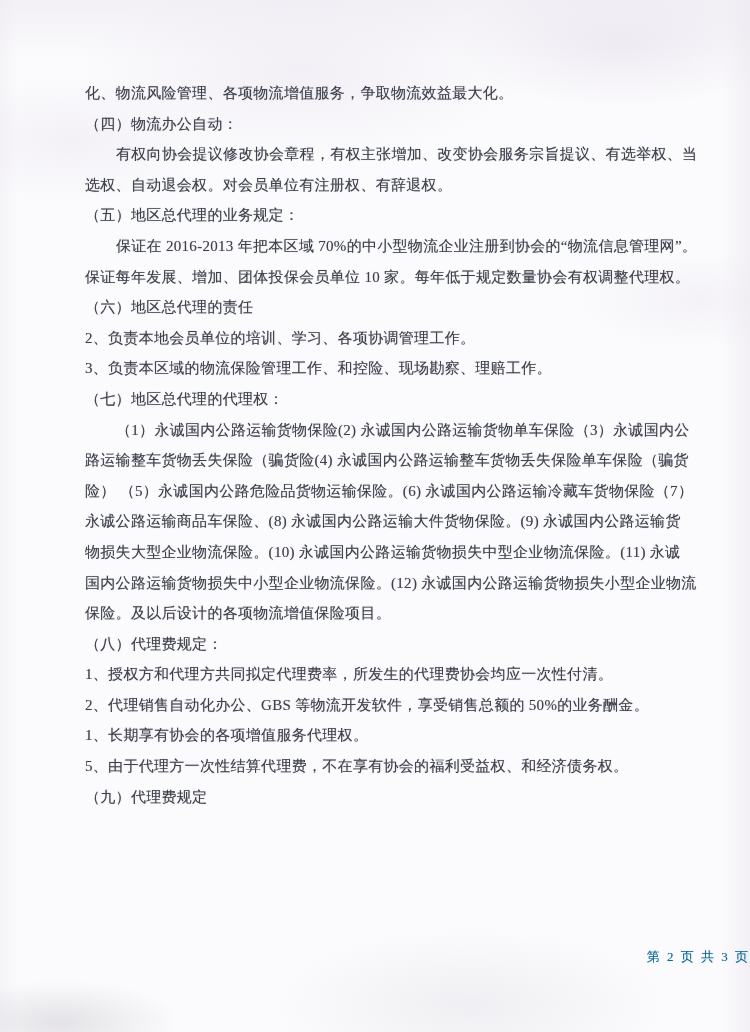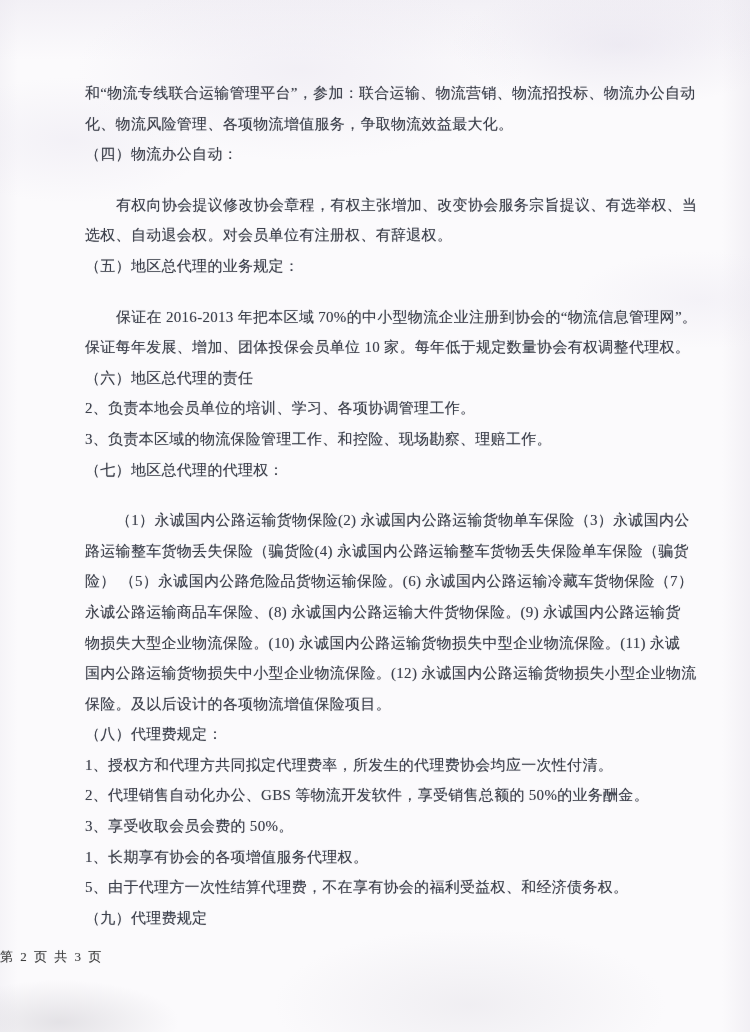--- a/index.html
+++ b/index.html
@@ -35,42 +35,41 @@
     color: #3d414c;
     font-size: 15px;
     letter-spacing: 0.3px;
     text-shadow: 0 0 1px rgba(61,65,76,.42);
   }
   .doc-line {
     height: 30.6px;
     line-height: 30.6px;
     white-space: nowrap;
   }
-  .doc-line.indent { padding-left: 31px; margin-top: 20px; }
+  .doc-line.indent { padding-left: 31px; }
   .page-footer {
     position: absolute;
     top: 946px;
     left: 0;
     width: 750px;
     height: 22px;
     line-height: 22px;
-    text-align: left;
-    color: #404040;
+    text-align: right;
+    color: #0369a1;
     font-size: 13px;
     letter-spacing: 2px;
     text-shadow: 0 0 1px rgba(70,74,84,.35);
   }
 </style>
 </head>
 <body>
 
 <div class="paper-texture"></div>
 
 <div class="doc-body">
-    <div class="doc-line">和“物流专线联合运输管理平台”，参加：联合运输、物流营销、物流招投标、物流办公自动</div>
     <div class="doc-line">化、物流风险管理、各项物流增值服务，争取物流效益最大化。</div>
     <div class="doc-line">（四）物流办公自动：</div>
     <div class="doc-line indent">有权向协会提议修改协会章程，有权主张增加、改变协会服务宗旨提议、有选举权、当</div>
     <div class="doc-line">选权、自动退会权。对会员单位有注册权、有辞退权。</div>
     <div class="doc-line">（五）地区总代理的业务规定：</div>
     <div class="doc-line indent">保证在 2016-2013 年把本区域 70%的中小型物流企业注册到协会的“物流信息管理网”。</div>
     <div class="doc-line">保证每年发展、增加、团体投保会员单位 10 家。每年低于规定数量协会有权调整代理权。</div>
     <div class="doc-line">（六）地区总代理的责任</div>
     <div class="doc-line">2、负责本地会员单位的培训、学习、各项协调管理工作。</div>
     <div class="doc-line">3、负责本区域的物流保险管理工作、和控险、现场勘察、理赔工作。</div>
@@ -78,19 +77,18 @@
     <div class="doc-line indent">（1）永诚国内公路运输货物保险(2) 永诚国内公路运输货物单车保险（3）永诚国内公</div>
     <div class="doc-line">路运输整车货物丢失保险（骗货险(4) 永诚国内公路运输整车货物丢失保险单车保险（骗货</div>
     <div class="doc-line">险） （5）永诚国内公路危险品货物运输保险。(6) 永诚国内公路运输冷藏车货物保险（7）</div>
     <div class="doc-line">永诚公路运输商品车保险、(8) 永诚国内公路运输大件货物保险。(9) 永诚国内公路运输货</div>
     <div class="doc-line">物损失大型企业物流保险。(10) 永诚国内公路运输货物损失中型企业物流保险。(11) 永诚</div>
     <div class="doc-line">国内公路运输货物损失中小型企业物流保险。(12) 永诚国内公路运输货物损失小型企业物流</div>
     <div class="doc-line">保险。及以后设计的各项物流增值保险项目。</div>
     <div class="doc-line">（八）代理费规定：</div>
     <div class="doc-line">1、授权方和代理方共同拟定代理费率，所发生的代理费协会均应一次性付清。</div>
     <div class="doc-line">2、代理销售自动化办公、GBS 等物流开发软件，享受销售总额的 50%的业务酬金。</div>
-    <div class="doc-line">3、享受收取会员会费的 50%。</div>
     <div class="doc-line">1、长期享有协会的各项增值服务代理权。</div>
     <div class="doc-line">5、由于代理方一次性结算代理费，不在享有协会的福利受益权、和经济债务权。</div>
     <div class="doc-line">（九）代理费规定</div>
   </div>
 
 <div class="page-footer">第 2 页 共 3 页</div>
 
 </body></html>

